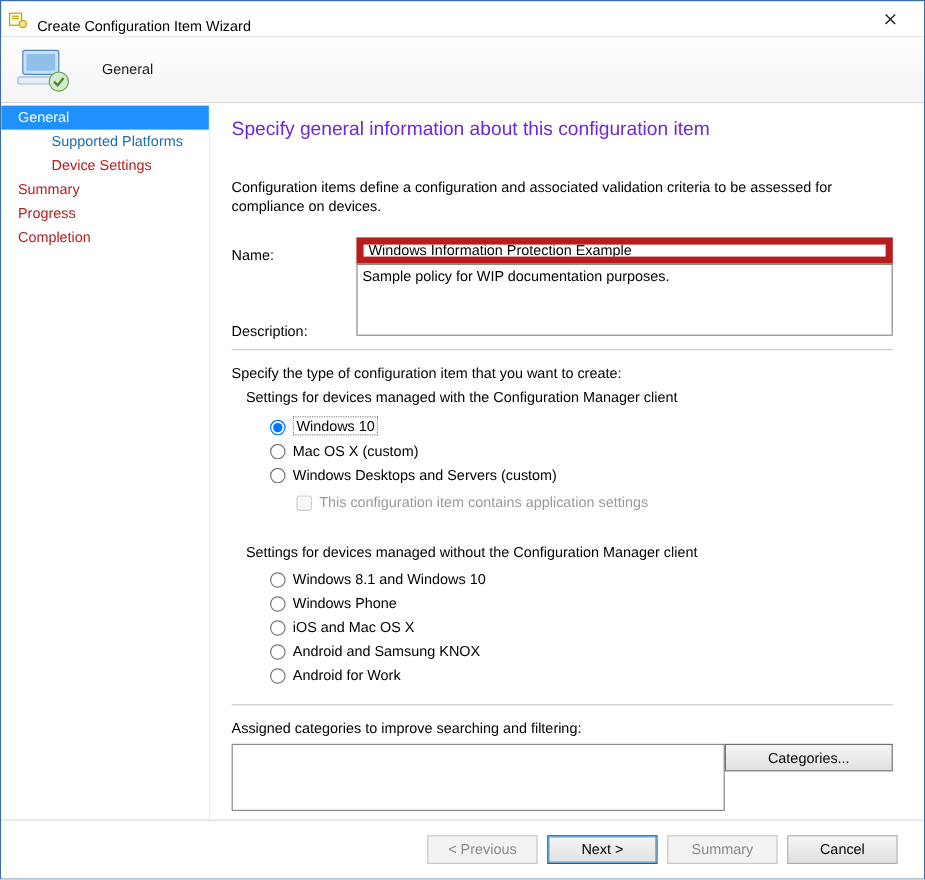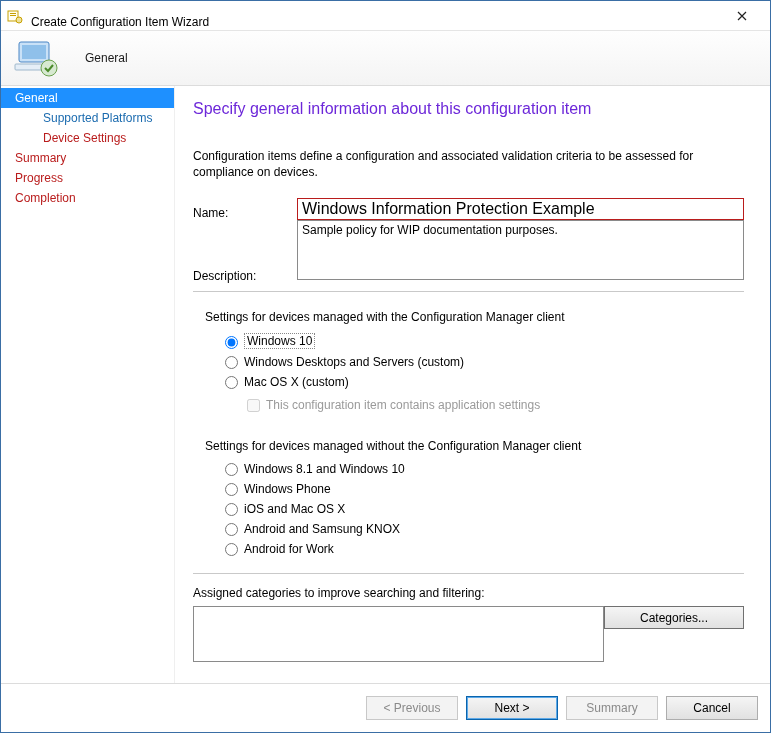--- a/index.html
+++ b/index.html
@@ -73,23 +73,23 @@
     font-size: 16px;
     margin-bottom: 30px;
     font-weight: 400;
   }
   .intro { margin-bottom: 18px; line-height: 1.35; }
   .row { display:flex; align-items:flex-end; margin-bottom: 0; }
   .row .lbl { width: 104px; padding-top: 3px; }
   .row .ctl { flex:1; }
   input.txt {
     width: 100%; height: 22px;
-    border: 1px solid #b91c1c;
+    border: 6px solid #b91c1c;
     padding: 2px 4px;
-    font-family: inherit; font-size: 16px;
+    font-family: inherit; font-size: 12px;
   }
   textarea.txt {
     width:100%; height:60px;
     border: 1px solid #8a8a8a;
     padding: 2px 4px;
     font-family: inherit; font-size: 12px;
     resize:none;
     overflow-y: scroll;
   }
   .hr { border-top:1px solid #c9c9c9; margin: 8px 0 12px; }
@@ -107,21 +107,21 @@
   }
   .cat-btn {
     width: 140px; height: 23px;
     background: linear-gradient(#f5f5f5,#e1e1e1);
     border: 1px solid #707070;
     font-family: inherit; font-size: 12px;
     cursor:pointer;
   }
   .footer {
     border-top: 1px solid #dcdcdc;
-    padding: 12px 12px;
+    padding: 12px 22px;
     display:flex;
     justify-content:flex-end;
     gap: 8px;
     background: #fff;
   }
   .footer button {
     width: 92px; height: 24px;
     font-family: inherit; font-size: 12px;
     border: 1px solid #adadad;
     background: linear-gradient(#f5f5f5,#e1e1e1);
@@ -192,33 +192,34 @@
         <div class="lbl">Name:</div>
         <div class="ctl"><input class="txt" type="text" value="Windows Information Protection Example" style=""></div>
       </div>
       <div class="row">
         <div class="lbl">Description:</div>
         <div class="ctl"><textarea class="txt" style="">Sample policy for WIP documentation purposes.</textarea></div>
       </div>
 
       <div class="hr"></div>
 
+      <div>Specify the type of configuration item that you want to create:</div>
 
       <div class="group-label">Settings for devices managed with the Configuration Manager client</div>
       <label class="radio-row">
         <input type="radio" name="ci" checked="" style="">
         <span style="border:1px dotted #888;padding:0 2px;">Windows 10</span>
       </label>
       <label class="radio-row">
         <input type="radio" name="ci" style="">
+        <span>Mac OS X (custom)</span>
+      </label>
+      <label class="radio-row">
+        <input type="radio" name="ci" style="">
         <span>Windows Desktops and Servers (custom)</span>
-      </label>
-      <label class="radio-row">
-        <input type="radio" name="ci" style="">
-        <span>Mac OS X (custom)</span>
       </label>
       <label class="check-row">
         <input type="checkbox" disabled="" style="">
         <span>This configuration item contains application settings</span>
       </label>
 
       <div class="group-label" style="margin-top:21px;">Settings for devices managed without the Configuration Manager client</div>
       <label class="radio-row">
         <input type="radio" name="ci" style="">
         <span>Windows 8.1 and Windows 10</span>

